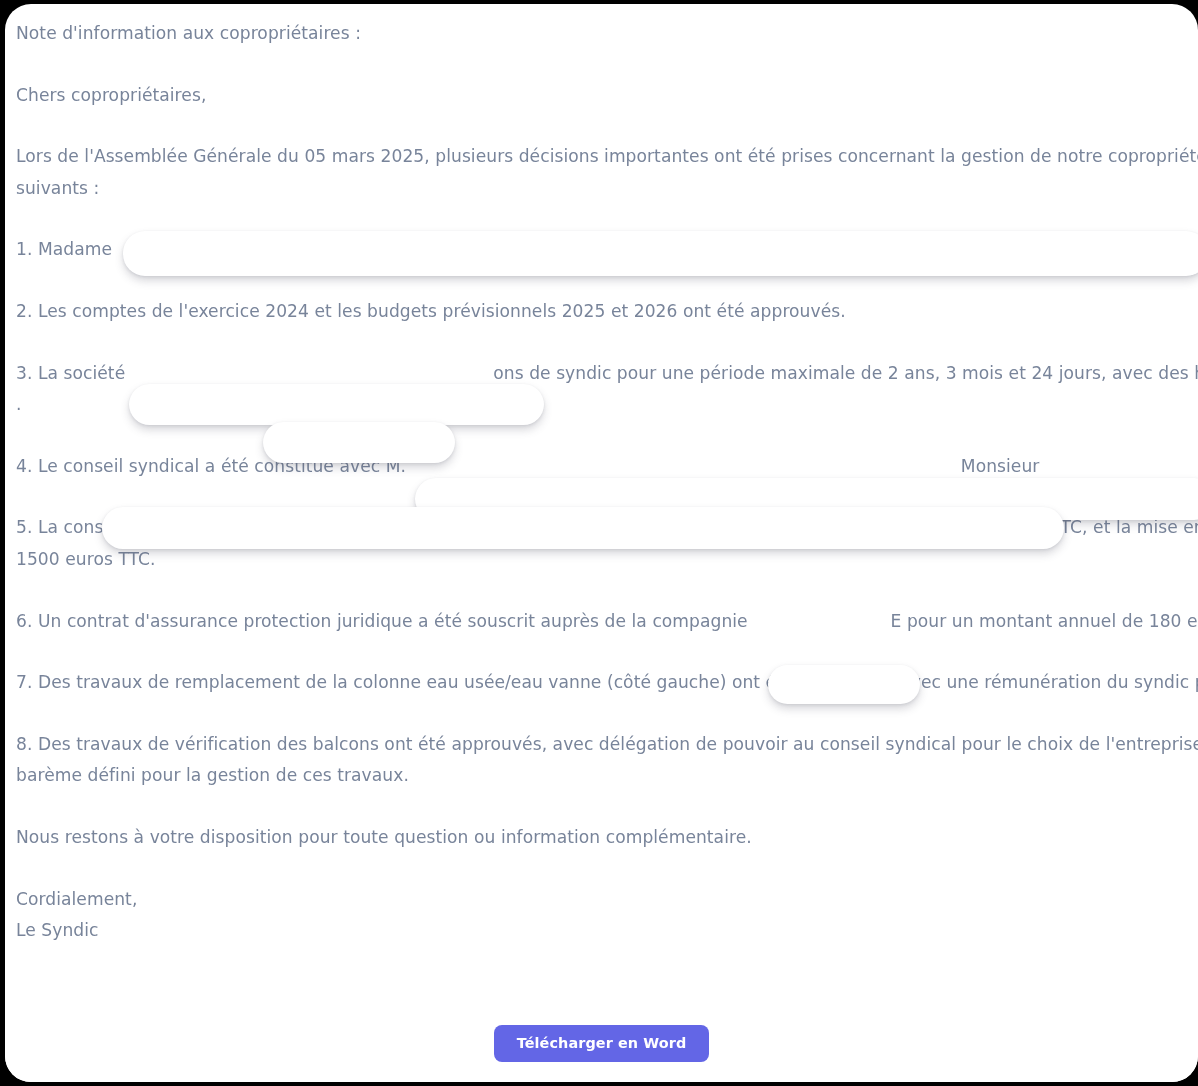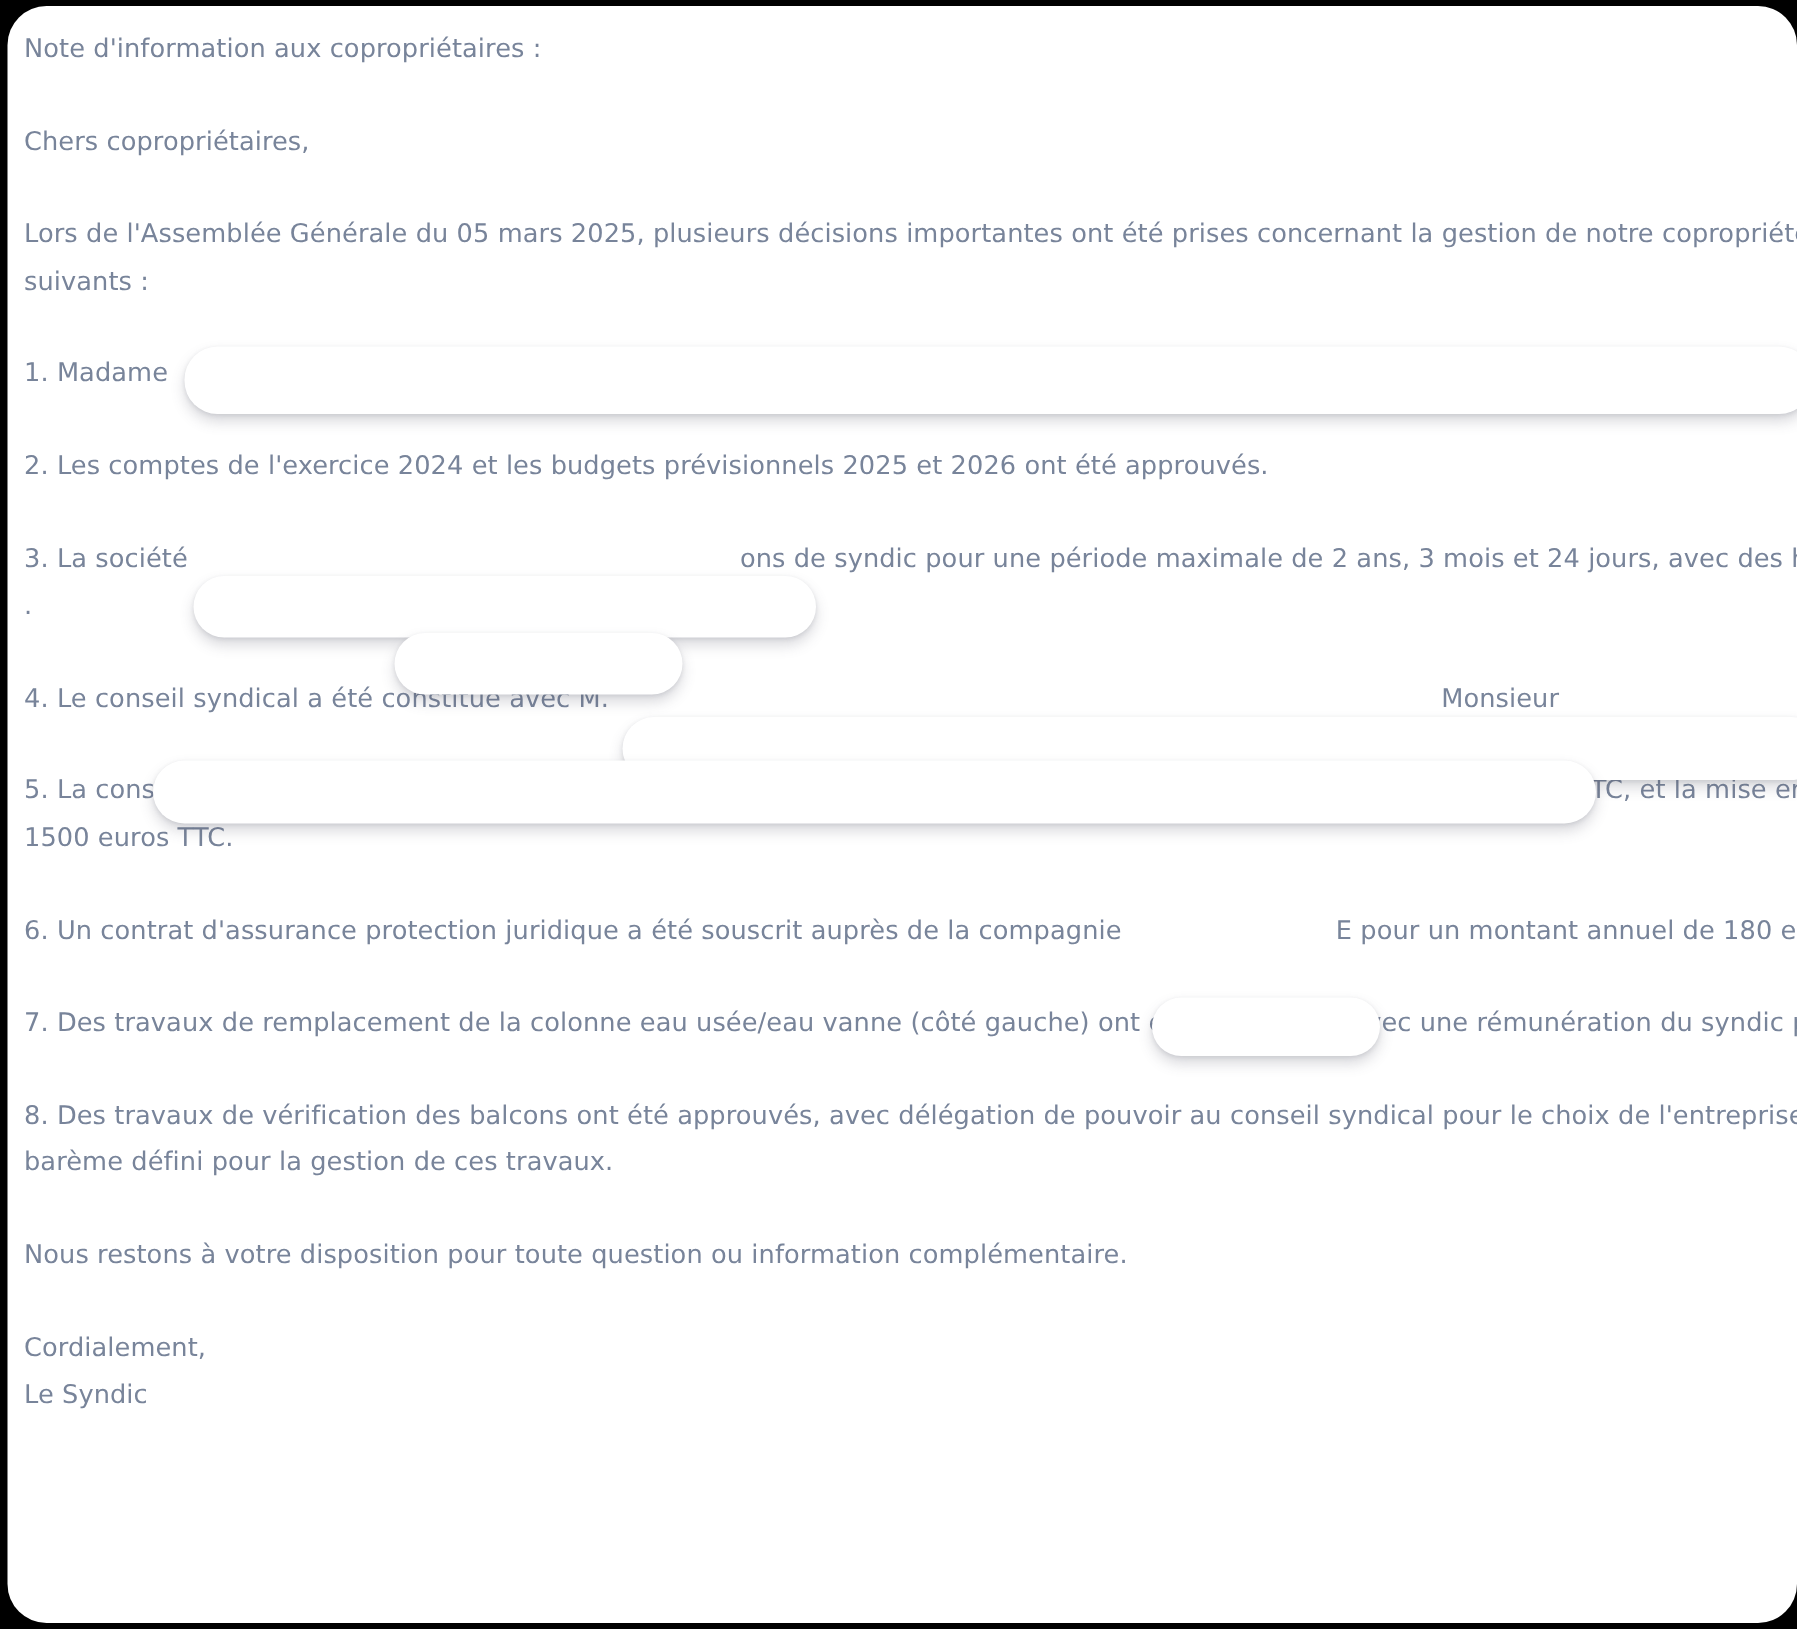--- a/index.html
+++ b/index.html
@@ -138,15 +138,18 @@
       <div id="redaction-layer">
           <div class="redaction" style="left: 118px; top: 227px; width: 1085px; height: 45px; background: rgb(255, 255, 255);"></div>
           <div class="redaction" style="left: 124px; top: 380px; width: 415px; height: 41px; background: rgb(255, 255, 255);"></div>
           <div class="redaction" style="left: 258px; top: 418px; width: 192px; height: 41px; background: rgb(255, 255, 255);"></div>
           <div class="redaction" style="left: 410px; top: 474px; width: 800px; height: 42px; background: rgb(255, 255, 255);"></div>
           <div class="redaction" style="left: 97px; top: 503px; width: 962px; height: 42px; background: rgb(255, 255, 255);"></div>
           <div class="redaction" style="left: 763px; top: 661px; width: 152px; height: 39px; background: rgb(255, 255, 255);"></div>
         </div>
     </div>
 
+    <div id="action-bar">
+      <button id="download-word-button" style="background: rgb(99, 102, 230);">Télécharger en Word</button>
+    </div>
 
   </div>
 </div>
 
 </body></html>

